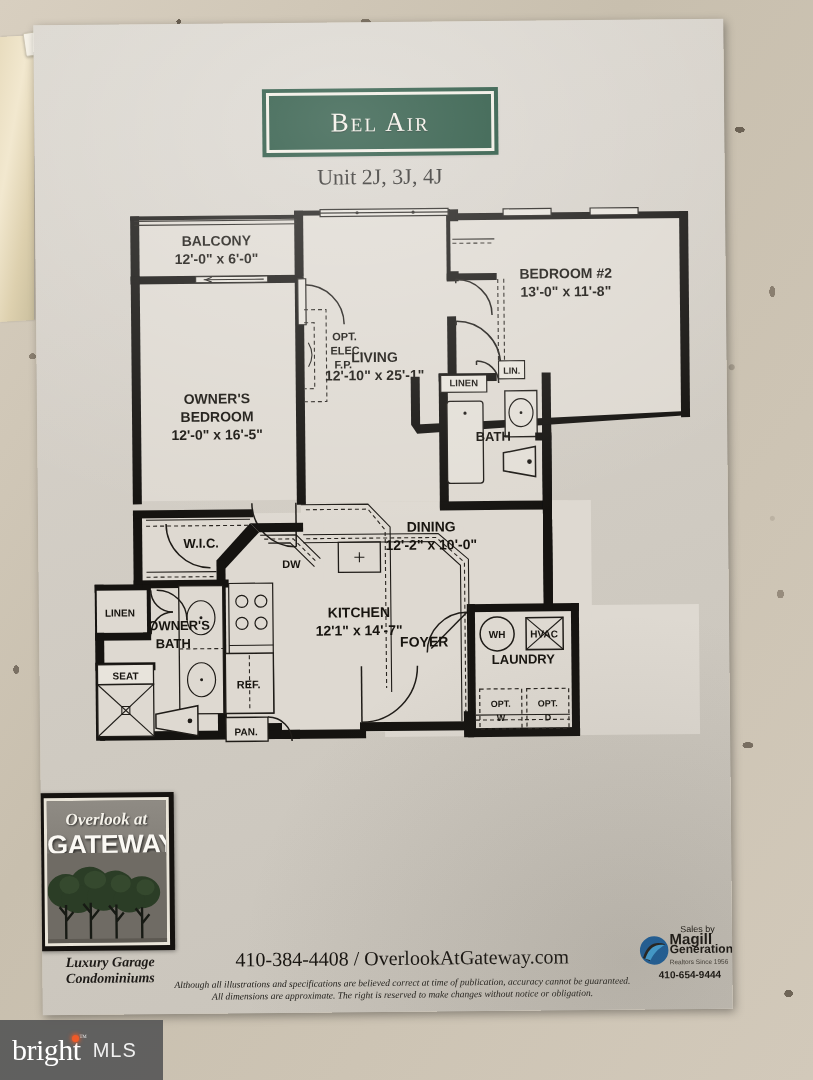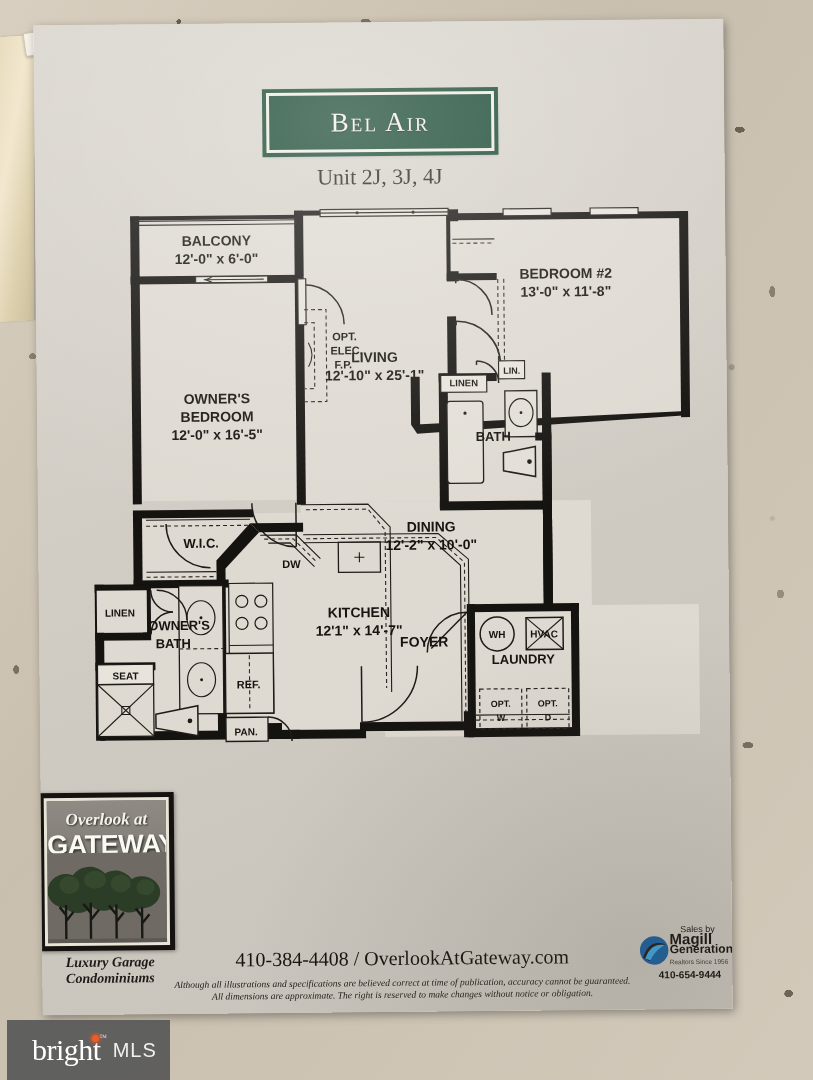--- a/index.html
+++ b/index.html
@@ -192,24 +192,24 @@
   #magill-since {
     font-family: "Liberation Sans", sans-serif; font-size: 6.5px; color: #3b362f; margin-top: 1px;
   }
   #magill-phone {
     font-family: "Liberation Sans", sans-serif; font-weight: bold;
     font-size: 10px; color: #14110d; margin-top: 2px;
   }
 
   
   #watermark {
-    position: absolute; left: 7px; bottom: 0;
+    position: absolute; left: 0; bottom: 0;
     width: 163px; height: 60px;
     background: rgba(88,88,88,.93);
-    display: flex; align-items: center; padding-left: 25px;
+    display: flex; align-items: center; padding-left: 12px;
     box-sizing: border-box;
     z-index: 90;
   }
   #wm-bright {
     font-family: "Liberation Serif", serif;
     font-size: 30px; color: #ffffff; letter-spacing: -0.5px;
     position: relative;
   }
   #wm-spark {
     position: absolute; right: 2px; top: 2px;

